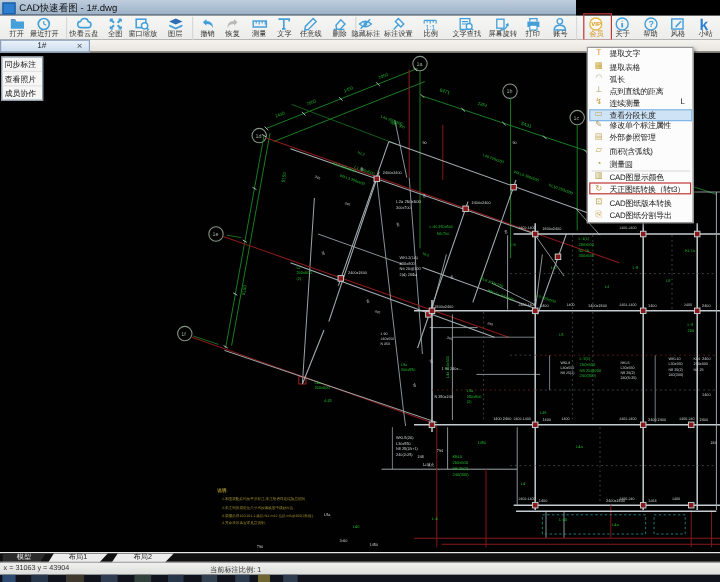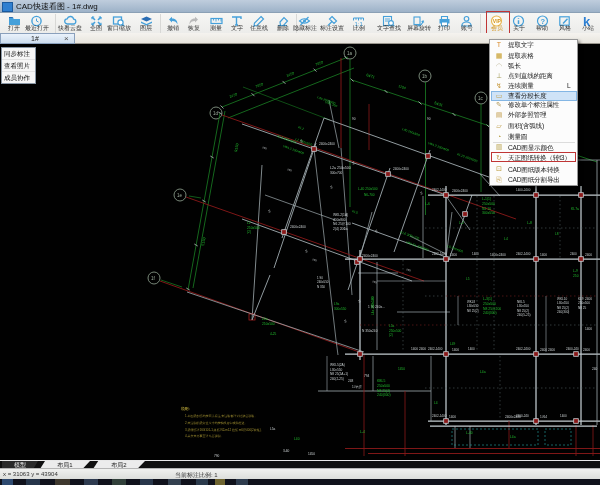--- a/index.html
+++ b/index.html
@@ -3,21 +3,21 @@
 <meta charset="utf-8">
 <style>
   html,body{margin:0;padding:0;}
   body{width:600px;height:485px;position:relative;overflow:hidden;
        font-family:"Liberation Sans",sans-serif;background:#000;}
   .abs{position:absolute;}
 </style>
 </head>
 <body>
 
-<div class="abs" style="left:0;top:0;width:600px;height:13px;background:linear-gradient(#bfcddd,#9db2c8);border-bottom:1px solid #8ba0b5;box-sizing:border-box;">
+<div class="abs" style="left:0;top:0;width:480px;height:13px;background:linear-gradient(#bfcddd,#9db2c8);border-bottom:1px solid #8ba0b5;box-sizing:border-box;">
 
   <div class="abs" style="left:2px;top:2px;width:9px;height:8px;background:#2f7fd0;border:1px solid #1b5a9e;"></div>
 
   <div class="abs" style="left:16px;top:1px;font-size:8px;color:#111;">CAD快速看图 - 1#.dwg</div>
 </div>
 
 <div class="abs" style="left:0;top:13px;width:600px;height:20px;background:linear-gradient(#f6f6f4,#ececea);box-sizing:border-box;">
 <div class="abs" style="left:55px;top:1px;width:1px;height:19px;background:#d8d8d6;"></div>
 <div class="abs" style="left:160px;top:1px;width:1px;height:19px;background:#d8d8d6;"></div>
 <div class="abs" style="left:296px;top:1px;width:1px;height:19px;background:#d8d8d6;"></div>

